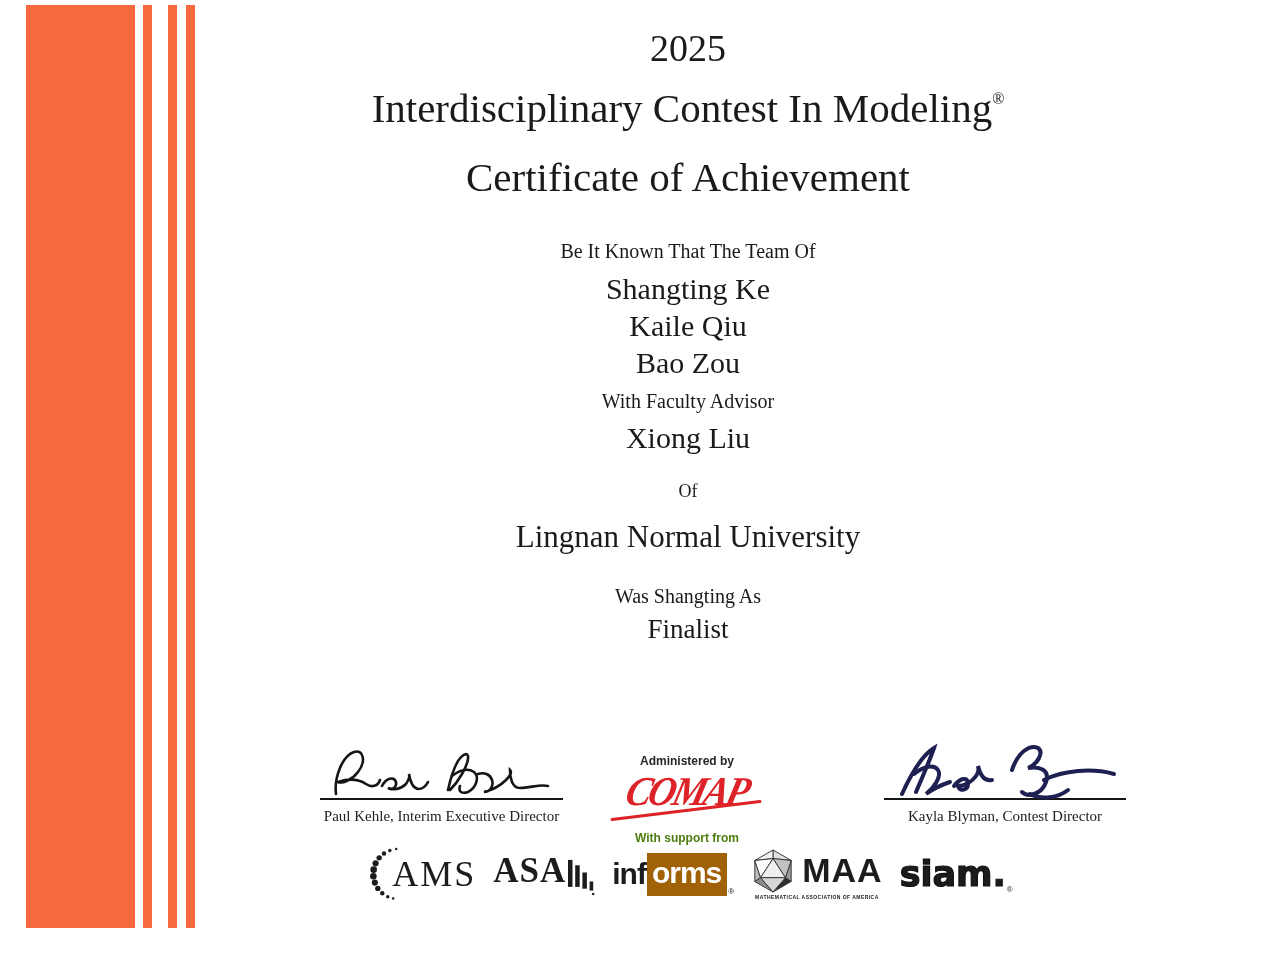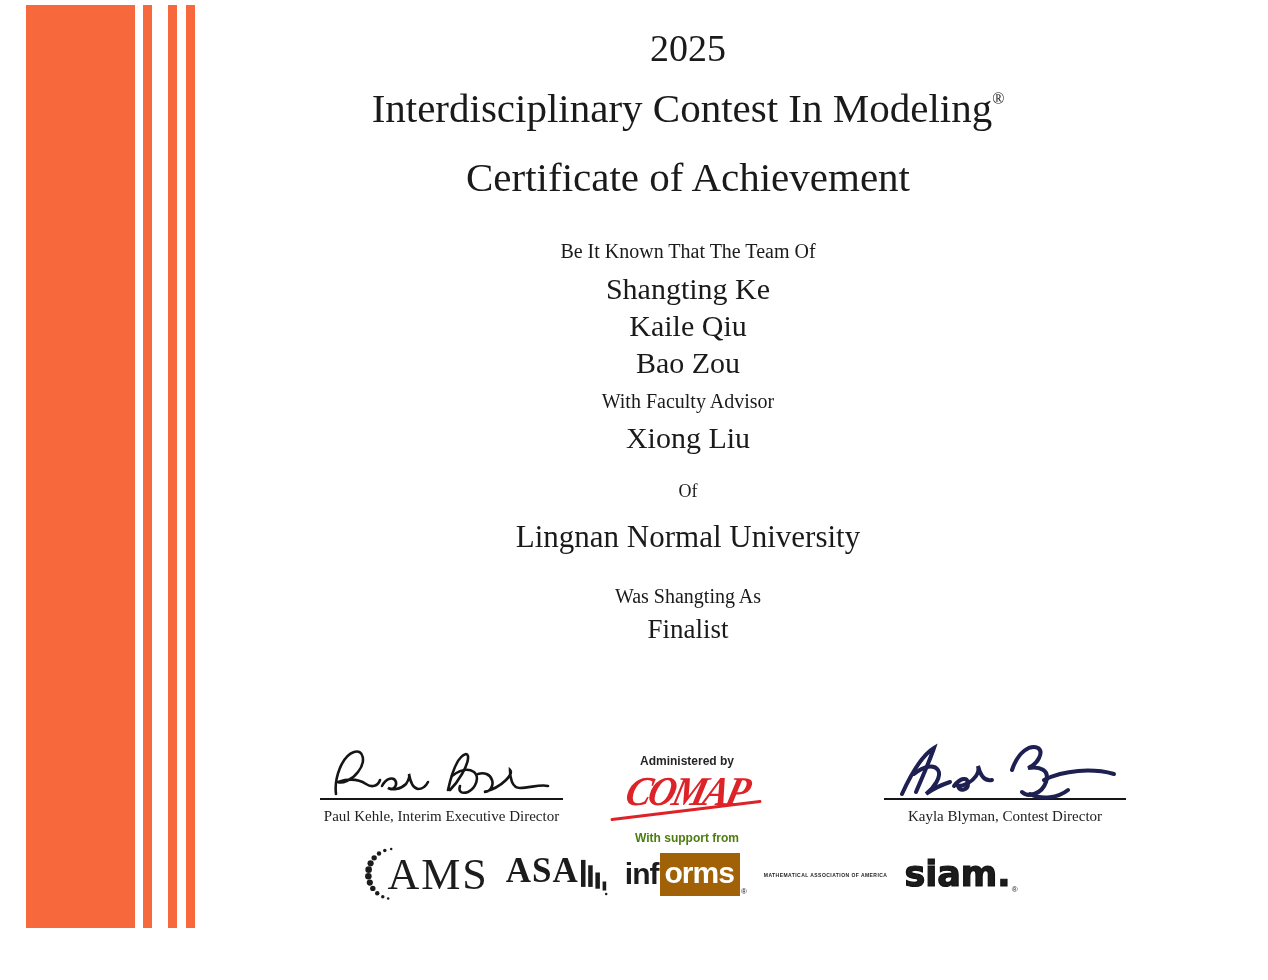--- a/index.html
+++ b/index.html
@@ -44,21 +44,21 @@
   .admin-label{position:absolute;top:0;left:0;right:0;font-size:12px;font-weight:bold;color:#262626;}
   .comap{position:absolute;top:13px;left:0;right:0;height:52px;}
   .comap-text{display:inline-block;font-family:"Liberation Serif",serif;font-style:italic;font-weight:bold;
     font-size:38px;line-height:48px;color:var(--comap-red,#DE2328);transform:skewX(-14deg) scaleY(1.08);letter-spacing:-3px;}
   .comap-swoosh{position:absolute;left:12px;bottom:7px;width:152px;height:3px;background:var(--comap-red,#DE2328);transform:rotate(-7deg);border-radius:2px;}
   .support-label{position:absolute;top:77px;left:0;right:0;font-size:12px;font-weight:bold;color:#4d7c0f;}
 
   
   .logos{position:absolute;left:196px;top:843px;width:984px;height:62px;display:flex;align-items:center;justify-content:center;gap:17px;}
   .logo{display:flex;align-items:center;color:#1c1c1c;}
-  .ams-text{font-family:"Liberation Serif",serif;font-size:44px;letter-spacing:2px;margin-left:-7px;}
+  .ams-text{font-family:"Liberation Serif",serif;font-size:36px;letter-spacing:2px;margin-left:-7px;}
   .asa-text{font-family:"Liberation Serif",serif;font-weight:bold;font-size:35px;letter-spacing:1px;}
   .logo-asa{align-items:flex-start;}
   .asa-bars{margin-left:2px;margin-top:6px;}
   .logo-informs{font-family:"Liberation Sans",sans-serif;font-weight:bold;font-size:30px;letter-spacing:-1px;align-items:center;}
   .orms-box{background:#a16207;color:#fff;padding:3px 6px 6px 5px;margin-left:1px;}
   .reg-small{font-size:8px;align-self:flex-end;margin-left:1px;font-family:"Liberation Sans",sans-serif;font-weight:normal;letter-spacing:0;}
   .logo-maa{flex-direction:column;align-items:center;}
   .maa-top{display:flex;align-items:center;gap:7px;}
   .maa-text{font-family:"Liberation Sans",sans-serif;font-weight:900;font-size:34px;letter-spacing:1px;}
   .maa-sub{font-family:"Liberation Sans",sans-serif;font-weight:bold;font-size:5px;letter-spacing:0.45px;margin-top:1px;color:#222;}
@@ -153,20 +153,35 @@
     </svg>
   </div>
 
   <div class="logo logo-informs">
     <span>inf</span>
     <span class="orms-box">orms</span>
     <span class="reg-small">®</span>
   </div>
 
   <div class="logo logo-maa">
+    <div class="maa-top">
+      <svg width="44" height="44" viewBox="0 0 44 46" stroke="#333" stroke-width="1" stroke-linejoin="round">
+        <polygon points="22,1 41,12 22,10" fill="#e2e2e2"></polygon>
+        <polygon points="22,1 3,12 22,10" fill="#f2f2f2"></polygon>
+        <polygon points="41,12 41,34 35,30" fill="#9a9a9a"></polygon>
+        <polygon points="41,12 35,30 22,10" fill="#c2c2c2"></polygon>
+        <polygon points="3,12 3,34 9,30" fill="#bdbdbd"></polygon>
+        <polygon points="3,12 9,30 22,10" fill="#ffffff"></polygon>
+        <polygon points="22,10 35,30 9,30" fill="#efefef"></polygon>
+        <polygon points="22,45 41,34 35,30" fill="#2c2c2c"></polygon>
+        <polygon points="22,45 3,34 9,30" fill="#8e8e8e"></polygon>
+        <polygon points="22,45 35,30 9,30" fill="#d6d6d6"></polygon>
+      </svg>
+      <span class="maa-text">MAA</span>
+    </div>
     <span class="maa-sub">MATHEMATICAL ASSOCIATION OF AMERICA</span>
   </div>
 
   <div class="logo logo-siam">
     <span class="siam-text">siam.</span>
     <span class="reg-small">®</span>
   </div>
 
 </div>
 

